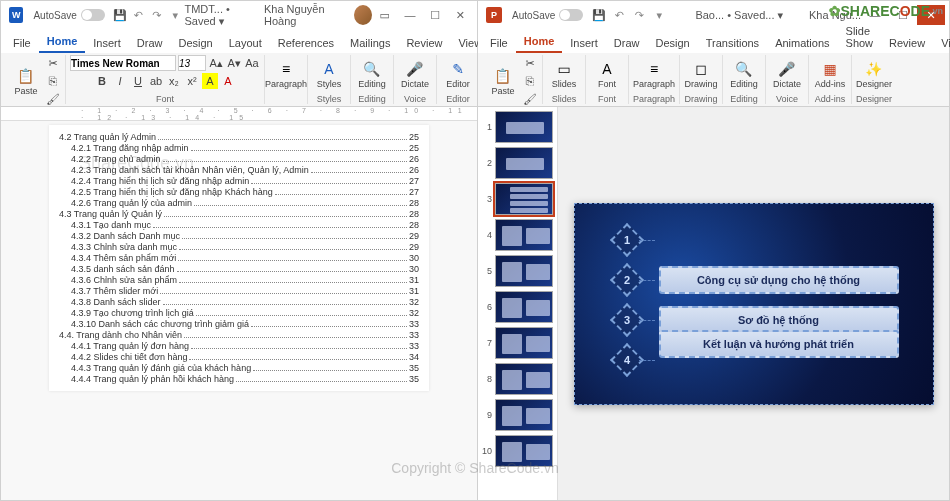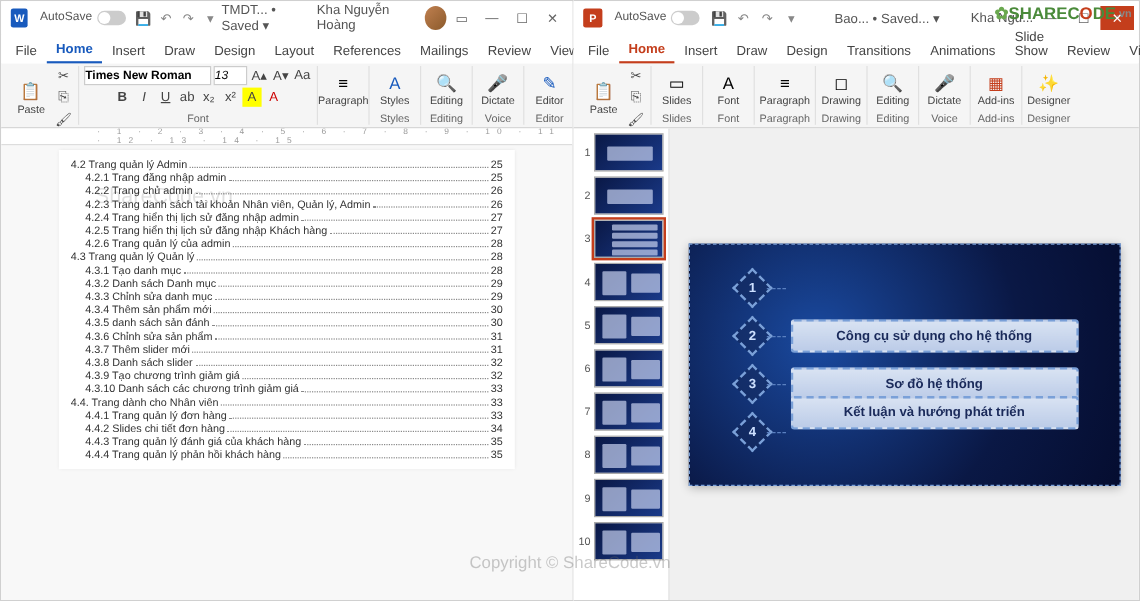--- a/index.html
+++ b/index.html
@@ -4,21 +4,21 @@
 <style>
 * { margin: 0; padding: 0; box-sizing: border-box; font-family: "Segoe UI", Arial, sans-serif; }
 body { display: flex; width: 950px; height: 501px; background: #f0f0f0; overflow: hidden; font-size: 11px; }
 .app { display: flex; flex-direction: column; background: #fff; border: 1px solid #d0d0d0; }
 .app-word { width: 478px; }
 .app-ppt { width: 472px; border-left: none; }
 
 
 .titlebar { height: 28px; display: flex; align-items: center; padding: 0 4px; background: #fff; font-size: 11px; color: #555; }
 .titlebar .app-icon { width: 16px; height: 16px; margin: 0 4px; display: flex; align-items: center; justify-content: center; border-radius: 2px; color: #fff; font-size: 9px; font-weight: bold; }
-.titlebar .autosave { display: flex; align-items: flex-start; gap: 4px; margin: 0 6px; font-size: 10px; }
+.titlebar .autosave { display: flex; align-items: center; gap: 4px; margin: 0 6px; font-size: 10px; }
 .titlebar .toggle { width: 24px; height: 12px; background: #ccc; border-radius: 6px; position: relative; }
 .titlebar .toggle::after { content: ""; position: absolute; width: 10px; height: 10px; background: #fff; border-radius: 50%; top: 1px; left: 1px; }
 .titlebar .qat-icon { width: 16px; height: 16px; display: flex; align-items: center; justify-content: center; color: #888; margin: 0 2px; cursor: pointer; }
 .titlebar .doc-name { margin: 0 auto; display: flex; align-items: center; gap: 4px; }
 .titlebar .user { display: flex; align-items: center; gap: 4px; }
 .titlebar .avatar { width: 20px; height: 20px; border-radius: 50%; background: linear-gradient(135deg,#c08050,#8b5a2b); }
 .titlebar .winbtn { width: 28px; height: 20px; display: flex; align-items: center; justify-content: center; color: #666; cursor: pointer; }
 
 
 .tabs { height: 24px; display: flex; align-items: flex-end; padding: 0 4px; font-size: 11px; background: #fff; }
@@ -309,21 +309,21 @@
           <span class="pg">31</span>
         </div>
         <div class="toc-line">
           <span class="indent" style="width: 12px;"></span>
           <span class="txt">4.3.8 Danh sách slider</span>
           <span class="dots"></span>
           <span class="pg">32</span>
         </div>
         <div class="toc-line">
           <span class="indent" style="width: 12px;"></span>
-          <span class="txt">4.3.9 Tạo chương trình giảm giá</span>
+          <span class="txt">4.3.9 Tạo chương trình lịch giá</span>
           <span class="dots"></span>
           <span class="pg">32</span>
         </div>
         <div class="toc-line">
           <span class="indent" style="width: 12px;"></span>
           <span class="txt">4.3.10 Danh sách các chương trình giảm giá</span>
           <span class="dots"></span>
           <span class="pg">33</span>
         </div>
         <div class="toc-line">

